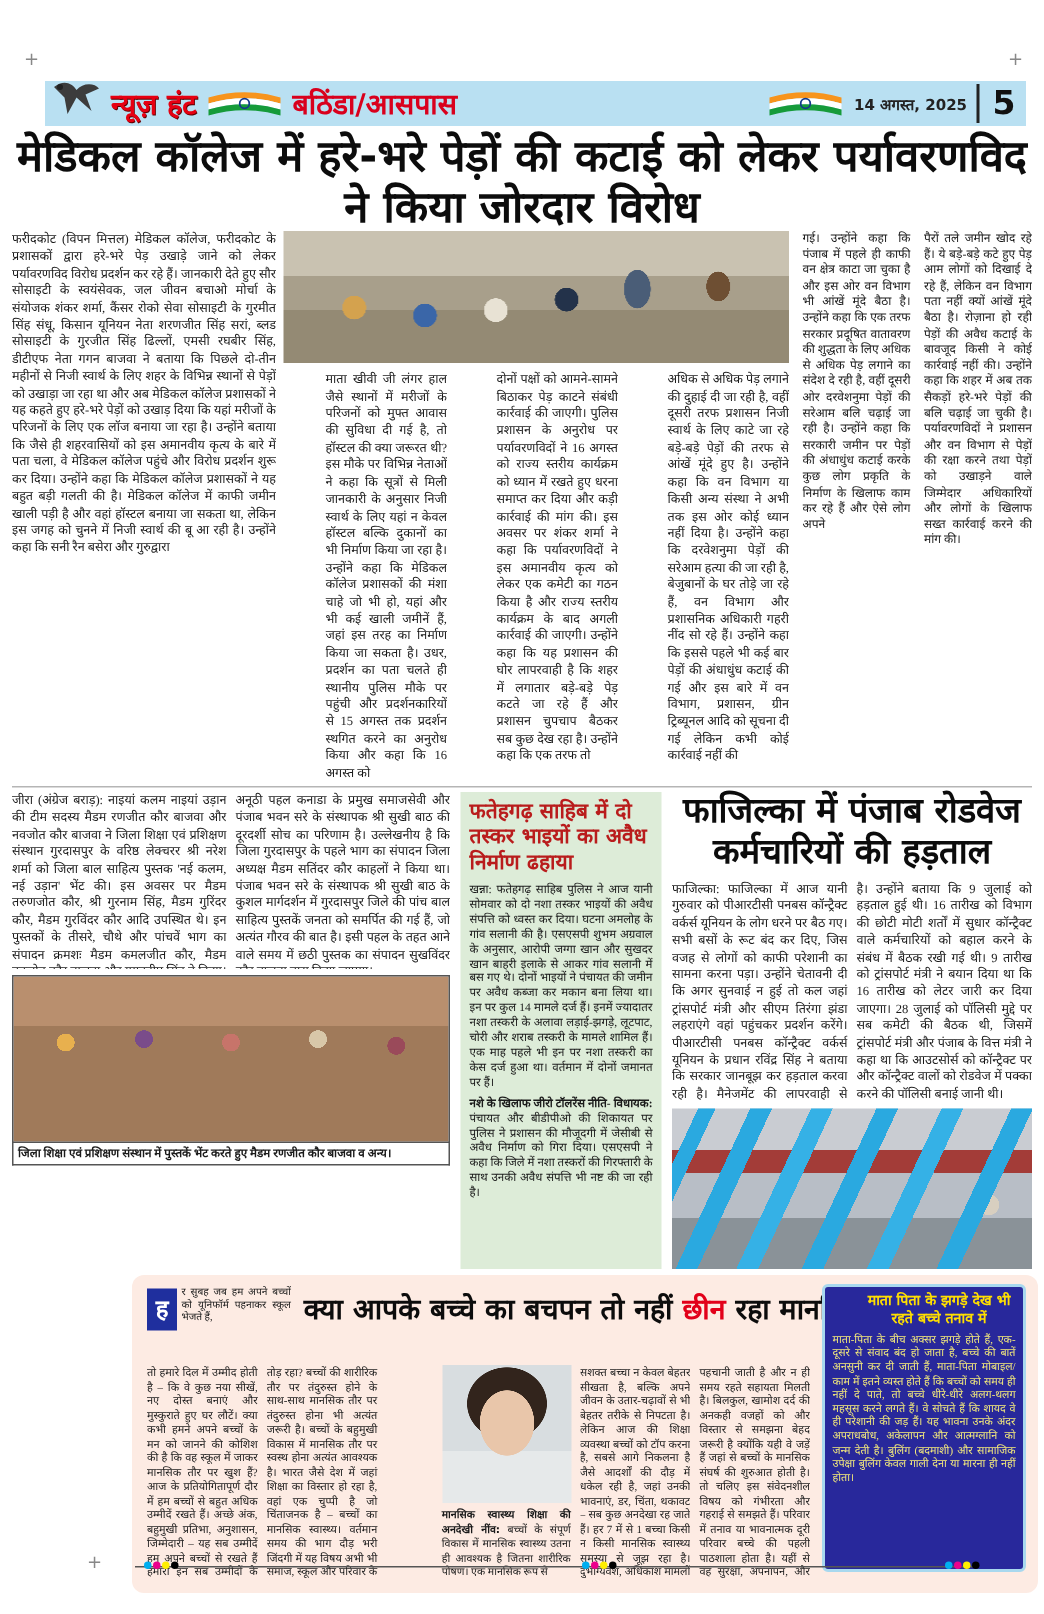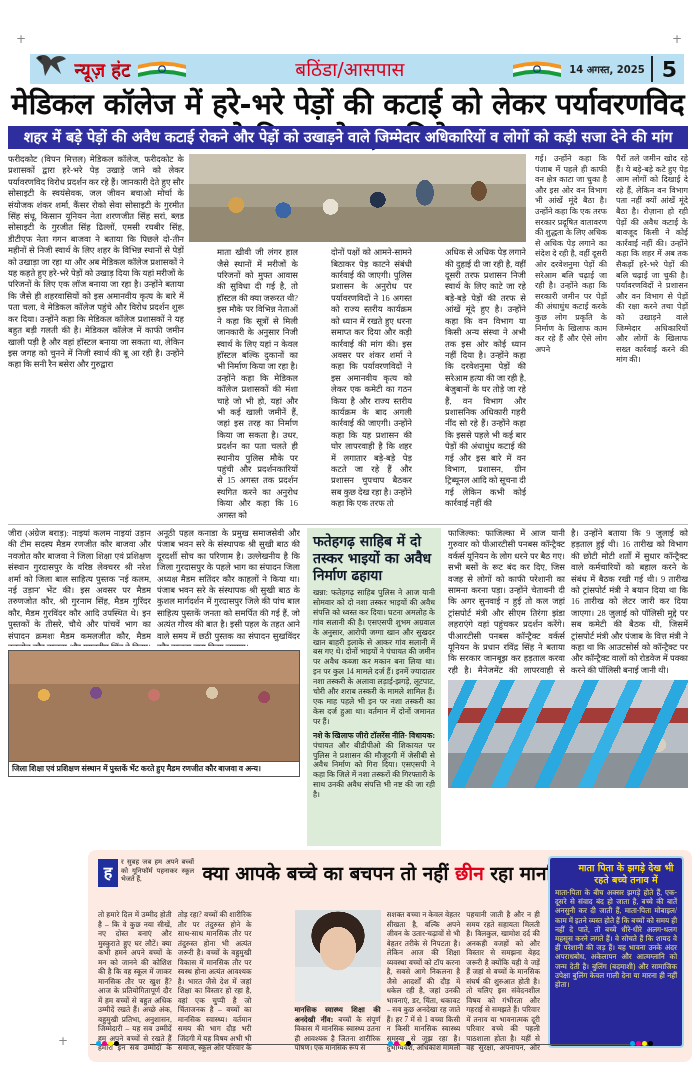--- a/index.html
+++ b/index.html
@@ -2,24 +2,24 @@
 <html lang="hi"><head>
 <meta charset="utf-8">
 <style>
   html,body{margin:0;padding:0;background:#e8e8e8;}
   #page{position:relative;width:696px;height:1076px;background:#ffffff;margin:0 auto;
         font-family:"Liberation Serif","DejaVu Serif",serif;color:#1a1a1a;overflow:hidden;}
   .crop{position:absolute;color:#888;font-size:12px;font-family:"DejaVu Sans",sans-serif;}
   
   #mastbar{position:absolute;left:30px;right:12px;top:54px;height:30px;background:#b9e0f2;
            display:flex;align-items:center;gap:6px;padding:0 4px;}
-  #brand{font-family:"DejaVu Sans",sans-serif;font-weight:normal;font-size:19px;color:#e60012;
+  #brand{font-family:"DejaVu Sans",sans-serif;font-weight:bold;font-size:19px;color:#e60012;
          text-shadow:0.5px 0.5px 0 #5a0000;white-space:nowrap;}
   .flag{width:52px;height:22px;flex:0 0 auto;}
-  #sectionTitle{flex:1;text-align:center;font-family:"DejaVu Sans",sans-serif;font-weight:normal;
+  #sectionTitle{flex:1;font-family:"DejaVu Sans",sans-serif;font-weight:bold;
                 font-size:19px;color:#d9001d;white-space:nowrap;}
   #dateTxt{font-family:"DejaVu Sans",sans-serif;font-weight:bold;font-size:10px;color:#222;white-space:nowrap;}
   #pgDivider{width:2px;height:26px;background:#222;}
   #pageNum{font-family:"DejaVu Sans",sans-serif;font-weight:900;font-size:22px;color:#111;padding:0 3px;}
   .eagle{width:34px;height:26px;flex:0 0 auto;margin-top:-8px;}
   
   #leadHead{position:absolute;left:0;right:0;top:87px;text-align:center;
             font-family:"DejaVu Sans",sans-serif;font-weight:900;font-size:29px;line-height:34px;color:#0c0c0c;}
   #leadSub{position:absolute;left:8px;right:8px;top:126px;height:23px;background:#2e2e9e;color:#ffffff;
            font-family:"DejaVu Sans",sans-serif;font-weight:bold;font-size:14.5px;line-height:23px;text-align:center;}
@@ -64,21 +64,21 @@
   #booksCols > div{flex:1;}
   .ph-books{height:110px;border:1px solid #555;background:
       radial-gradient(12px 12px at 12% 40%,#e8b04e 0 49%,transparent 50%),
       radial-gradient(12px 12px at 30% 38%,#7a4c8a 0 49%,transparent 50%),
       radial-gradient(12px 12px at 50% 40%,#c7746a 0 49%,transparent 50%),
       radial-gradient(12px 12px at 70% 38%,#d8c7a8 0 49%,transparent 50%),
       radial-gradient(12px 12px at 88% 42%,#9a4a5a 0 49%,transparent 50%),
       linear-gradient(180deg,#b98f6e 0 30%,#a07a5a 30% 100%);}
   #booksCap{border:1px solid #555;border-top:none;font-size:7.8px;font-weight:bold;padding:2px 3px;line-height:9.5px;}
   #fateh{width:134px;flex:0 0 auto;background:#ddecd8;padding:5px 6px;box-sizing:border-box;overflow:hidden;}
-  #fatehHead{font-family:"DejaVu Sans",sans-serif;font-weight:900;font-size:14px;line-height:17px;color:#0f172a;margin-bottom:4px;}
+  #fatehHead{font-family:"DejaVu Sans",sans-serif;font-weight:900;font-size:14px;line-height:17px;color:#b91c1c;margin-bottom:4px;}
   .gtxt{font-size:7.7px;line-height:9.9px;text-align:justify;}
   .gbold{font-weight:bold;}
   #fazilka{flex:1;display:flex;flex-direction:column;}
   #fazHead{font-family:"DejaVu Sans",sans-serif;font-weight:900;font-size:23px;line-height:27px;
            text-align:center;color:#0c0c0c;margin:0 0 5px 0;}
   #fazCols{display:flex;gap:6px;height:148px;}
   #fazCols > div{flex:1;}
   .ph-flags{height:108px;margin-top:4px;background:
       linear-gradient(115deg,transparent 0 6%, #2aa9e0 6% 10%, transparent 10% 18%, #2aa9e0 18% 23%, transparent 23% 32%, #35b1e6 32% 37%, transparent 37% 47%, #2aa9e0 47% 52%, transparent 52% 62%, #35b1e6 62% 67%, transparent 67% 78%, #2aa9e0 78% 83%, transparent 83%),
       radial-gradient(14px 14px at 88% 60%,#d8cfc0 0 49%,transparent 50%),
@@ -142,21 +142,20 @@
       <path d="M2 11 Q26 4 50 11 L50 15 Q26 8 2 15 Z" fill="#ffffff"></path>
       <path d="M2 15 Q26 8 50 15 L50 19 Q26 12 2 19 Z" fill="#169b3a"></path>
       <circle cx="26" cy="11" r="3.2" fill="none" stroke="#123a8c" stroke-width="1.2"></circle>
     </svg>
     <span id="dateTxt">14 अगस्त, 2025</span>
     <span id="pgDivider"></span>
     <span id="pageNum">5</span>
   </div>
 
   <div id="leadHead">मेडिकल कॉलेज में हरे-भरे पेड़ों की कटाई को लेकर पर्यावरणविद ने किया जोरदार विरोध</div>
-  <div id="leadSub">शहर में बड़े पेड़ों की अवैध कटाई रोकने और पेड़ों को उखाड़ने वाले जिम्मेदार अधिकारियों व लोगों को कड़ी सजा देने की मांग</div>
 
   <div id="leadArt">
     <div id="laCol1" class="btxt">फरीदकोट (विपन मित्तल) मेडिकल कॉलेज, फरीदकोट के प्रशासकों द्वारा हरे-भरे पेड़ उखाड़े जाने को लेकर पर्यावरणविद विरोध प्रदर्शन कर रहे हैं। जानकारी देते हुए सौर सोसाइटी के स्वयंसेवक, जल जीवन बचाओ मोर्चा के संयोजक शंकर शर्मा, कैंसर रोको सेवा सोसाइटी के गुरमीत सिंह संधू, किसान यूनियन नेता शरणजीत सिंह सरां, ब्लड सोसाइटी के गुरजीत सिंह ढिल्लों, एमसी रघबीर सिंह, डीटीएफ नेता गगन बाजवा ने बताया कि पिछले दो-तीन महीनों से निजी स्वार्थ के लिए शहर के विभिन्न स्थानों से पेड़ों को उखाड़ा जा रहा था और अब मेडिकल कॉलेज प्रशासकों ने यह कहते हुए हरे-भरे पेड़ों को उखाड़ दिया कि यहां मरीजों के परिजनों के लिए एक लॉज बनाया जा रहा है। उन्होंने बताया कि जैसे ही शहरवासियों को इस अमानवीय कृत्य के बारे में पता चला, वे मेडिकल कॉलेज पहुंचे और विरोध प्रदर्शन शुरू कर दिया। उन्होंने कहा कि मेडिकल कॉलेज प्रशासकों ने यह बहुत बड़ी गलती की है। मेडिकल कॉलेज में काफी जमीन खाली पड़ी है और वहां हॉस्टल बनाया जा सकता था, लेकिन इस जगह को चुनने में निजी स्वार्थ की बू आ रही है। उन्होंने कहा कि सनी रैन बसेरा और गुरुद्वारा</div>
     <div id="laMid">
       <div class="photo ph-protest"></div>
       <div id="laMidCols">
         <div class="btxt">माता खीवी जी लंगर हाल जैसे स्थानों में मरीजों के परिजनों को मुफ्त आवास की सुविधा दी गई है, तो हॉस्टल की क्या जरूरत थी? इस मौके पर विभिन्न नेताओं ने कहा कि सूत्रों से मिली जानकारी के अनुसार निजी स्वार्थ के लिए यहां न केवल हॉस्टल बल्कि दुकानों का भी निर्माण किया जा रहा है। उन्होंने कहा कि मेडिकल कॉलेज प्रशासकों की मंशा चाहे जो भी हो, यहां और भी कई खाली जमीनें हैं, जहां इस तरह का निर्माण किया जा सकता है। उधर, प्रदर्शन का पता चलते ही स्थानीय पुलिस मौके पर पहुंची और प्रदर्शनकारियों से 15 अगस्त तक प्रदर्शन स्थगित करने का अनुरोध किया और कहा कि 16 अगस्त को</div>
         <div class="btxt">दोनों पक्षों को आमने-सामने बिठाकर पेड़ काटने संबंधी कार्रवाई की जाएगी। पुलिस प्रशासन के अनुरोध पर पर्यावरणविदों ने 16 अगस्त को राज्य स्तरीय कार्यक्रम को ध्यान में रखते हुए धरना समाप्त कर दिया और कड़ी कार्रवाई की मांग की। इस अवसर पर शंकर शर्मा ने कहा कि पर्यावरणविदों ने इस अमानवीय कृत्य को लेकर एक कमेटी का गठन किया है और राज्य स्तरीय कार्यक्रम के बाद अगली कार्रवाई की जाएगी। उन्होंने कहा कि यह प्रशासन की घोर लापरवाही है कि शहर में लगातार बड़े-बड़े पेड़ कटते जा रहे हैं और प्रशासन चुपचाप बैठकर सब कुछ देख रहा है। उन्होंने कहा कि एक तरफ तो</div>
         <div class="btxt">अधिक से अधिक पेड़ लगाने की दुहाई दी जा रही है, वहीं दूसरी तरफ प्रशासन निजी स्वार्थ के लिए काटे जा रहे बड़े-बड़े पेड़ों की तरफ से आंखें मूंदे हुए है। उन्होंने कहा कि वन विभाग या किसी अन्य संस्था ने अभी तक इस ओर कोई ध्यान नहीं दिया है। उन्होंने कहा कि दरवेशनुमा पेड़ों की सरेआम हत्या की जा रही है, बेजुबानों के घर तोड़े जा रहे हैं, वन विभाग और प्रशासनिक अधिकारी गहरी नींद सो रहे हैं। उन्होंने कहा कि इससे पहले भी कई बार पेड़ों की अंधाधुंध कटाई की गई और इस बारे में वन विभाग, प्रशासन, ग्रीन ट्रिब्यूनल आदि को सूचना दी गई लेकिन कभी कोई कार्रवाई नहीं की</div>
       </div>
@@ -191,20 +190,21 @@
     <div id="fateh">
       <div id="fatehHead">फतेहगढ़ साहिब में दो तस्कर भाइयों का अवैध निर्माण ढहाया</div>
       <div class="gtxt">खन्ना: फतेहगढ़ साहिब पुलिस ने आज यानी सोमवार को दो नशा तस्कर भाइयों की अवैध संपत्ति को ध्वस्त कर दिया। घटना अमलोह के गांव सलानी की है। एसएसपी शुभम अग्रवाल के अनुसार, आरोपी जग्गा खान और सुखदर खान बाहरी इलाके से आकर गांव सलानी में बस गए थे। दोनों भाइयों ने पंचायत की जमीन पर अवैध कब्जा कर मकान बना लिया था। इन पर कुल 14 मामले दर्ज हैं। इनमें ज्यादातर नशा तस्करी के अलावा लड़ाई-झगड़े, लूटपाट, चोरी और शराब तस्करी के मामले शामिल हैं। एक माह पहले भी इन पर नशा तस्करी का केस दर्ज हुआ था। वर्तमान में दोनों जमानत पर हैं।</div>
       <div class="gtxt" style="margin-top:4px;">
         <span class="gbold">नशे के खिलाफ जीरो टॉलरेंस नीति- विधायक:</span>
         <span>पंचायत और बीडीपीओ की शिकायत पर पुलिस ने प्रशासन की मौजूदगी में जेसीबी से अवैध निर्माण को गिरा दिया। एसएसपी ने कहा कि जिले में नशा तस्करों की गिरफ्तारी के साथ उनकी अवैध संपत्ति भी नष्ट की जा रही है।</span>
       </div>
     </div>
 
     <div id="fazilka">
+      <div id="fazHead">फाजिल्का में पंजाब रोडवेज कर्मचारियों की हड़ताल</div>
       <div id="fazCols">
         <div class="btxt">फाजिल्का: फाजिल्का में आज यानी गुरुवार को पीआरटीसी पनबस कॉन्ट्रैक्ट वर्कर्स यूनियन के लोग धरने पर बैठ गए। सभी बसों के रूट बंद कर दिए, जिस वजह से लोगों को काफी परेशानी का सामना करना पड़ा। उन्होंने चेतावनी दी कि अगर सुनवाई न हुई तो कल जहां ट्रांसपोर्ट मंत्री और सीएम तिरंगा झंडा लहराएंगे वहां पहुंचकर प्रदर्शन करेंगे। पीआरटीसी पनबस कॉन्ट्रैक्ट वर्कर्स यूनियन के प्रधान रविंद्र सिंह ने बताया कि सरकार जानबूझ कर हड़ताल करवा रही है। मैनेजमेंट की लापरवाही से हड़ताल हो रही</div>
         <div class="btxt">है। उन्होंने बताया कि 9 जुलाई को हड़ताल हुई थी। 16 तारीख को विभाग की छोटी मोटी शर्तों में सुधार कॉन्ट्रैक्ट वाले कर्मचारियों को बहाल करने के संबंध में बैठक रखी गई थी। 9 तारीख को ट्रांसपोर्ट मंत्री ने बयान दिया था कि 16 तारीख को लेटर जारी कर दिया जाएगा। 28 जुलाई को पॉलिसी मुद्दे पर सब कमेटी की बैठक थी, जिसमें ट्रांसपोर्ट मंत्री और पंजाब के वित्त मंत्री ने कहा था कि आउटसोर्स को कॉन्ट्रैक्ट पर और कॉन्ट्रैक्ट वालों को रोडवेज में पक्का करने की पॉलिसी बनाई जानी थी।</div>
       </div>
       <div class="photo ph-flags"></div>
     </div>
 
   </div>
 
   <div id="mental">

